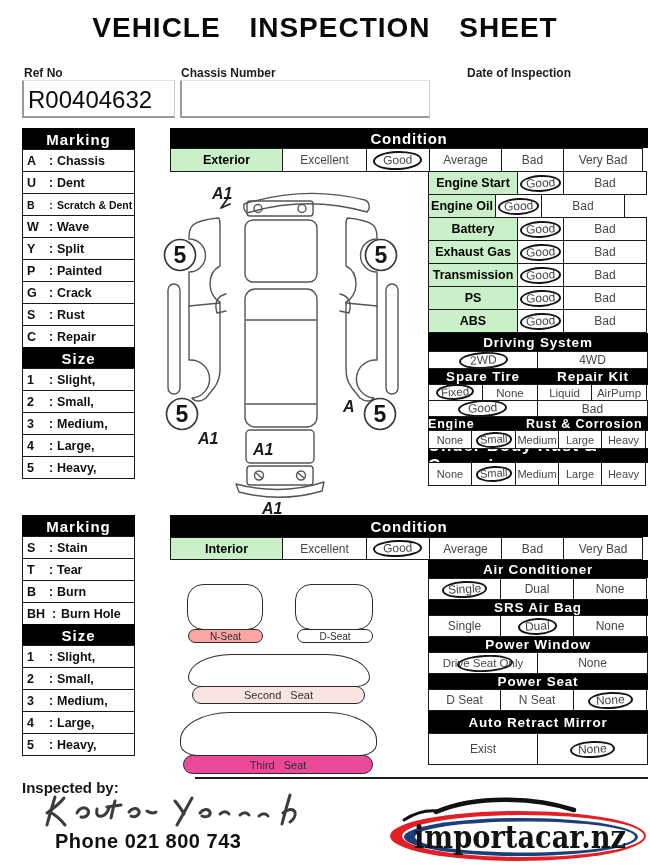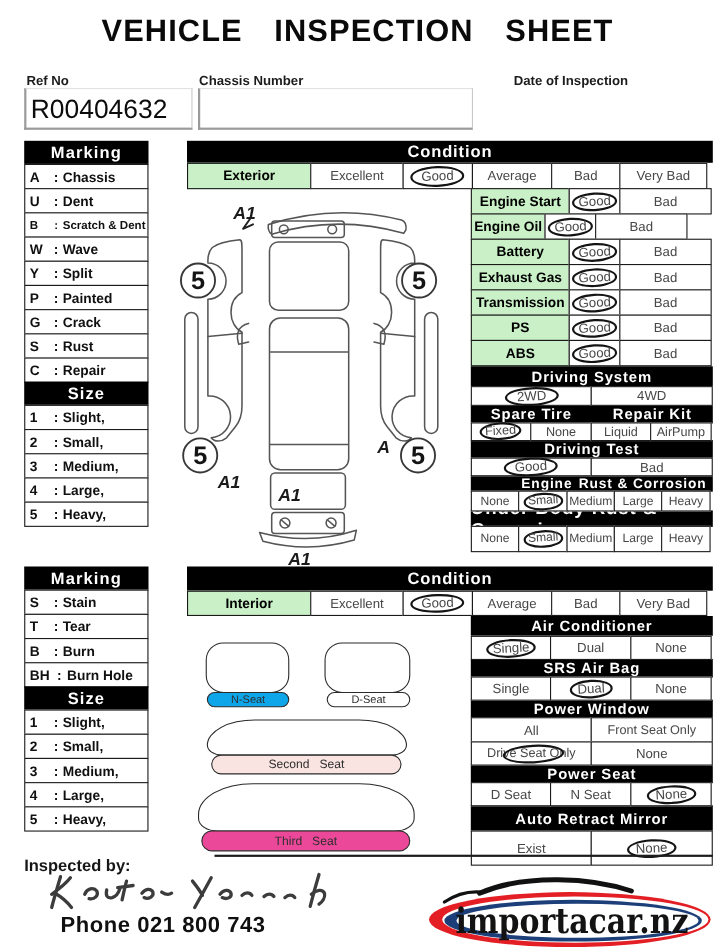--- a/index.html
+++ b/index.html
@@ -256,29 +256,28 @@
       <span style="width:50%;text-align:center">Repair Kit</span>
     </div>
     <div class="cells" style="height:17px;margin-top:-1px">
       <div class="cell" style="width:55px;font-size:11.5px">
           <span class="circ-sm" style="padding:0 3px">Fixed</span>
         </div>
       <div class="cell" style="width:56px;font-size:11.5px">None</div>
       <div class="cell" style="width:55px;font-size:11.5px">Liquid</div>
       <div class="cell" style="width:56px;font-size:11.5px">AirPump</div>
     </div>
-    <div class="hdr" style="height:17px;margin-top:-1px">Driving Test</div>
     <div class="cells" style="height:17px;margin-top:-1px">
       <div class="cell" style="width:110px">
           <span class="circ-sm" style="padding:0 8px">Good</span>
         </div>
       <div class="cell" style="width:111px">Bad</div>
     </div>
     <div class="hdr" style="height:15px;margin-top:-1px;font-size:12.5px">
-      <span style="width:42%;text-align:right">Engine</span>
+      <span style="width:42%;text-align:left">Engine</span>
       <span style="width:58%;text-align:center">Rust &amp; Corrosion</span>
     </div>
     <div class="cells" style="height:19px;margin-top:-1px">
       <div class="cell" style="width:44px;font-size:11px">None</div>
       <div class="cell" style="width:45px;font-size:11px">
           <span class="circ-sm" style="padding:0 2px">Small</span>
         </div>
       <div class="cell" style="width:44px;font-size:11px">Medium</div>
       <div class="cell" style="width:44px;font-size:11px">Large</div>
       <div class="cell" style="width:45px;font-size:11px">Heavy</div>
@@ -354,21 +353,21 @@
           <span class="circ" style="padding:0 8px">Good</span>
         </div>
       <div class="cell" style="width:73px">Average</div>
       <div class="cell" style="width:63px">Bad</div>
       <div class="cell" style="width:80px">Very Bad</div>
     </div>
   </div>
 
   <div class="seat-back" style="left:187px;top:584px;width:76px;height:46px;border-radius:16px"></div>
   <div class="seat-back" style="left:295px;top:584px;width:78px;height:46px;border-radius:16px"></div>
-  <div class="seat-band" style="left:188px;top:629px;width:75px;height:14px;border-radius:7px;font-size:10px;background:#0ea5e9">N-Seat</div>
+  <div class="seat-band" style="left:188px;top:629px;width:75px;height:14px;border-radius:7px;font-size:10px;background:#fca5a5">N-Seat</div>
   <div class="seat-band" style="left:297px;top:629px;width:76px;height:14px;border-radius:7px;font-size:10px;background:#fff">D-Seat</div>
   <div class="seat-back" style="left:188px;top:654px;width:182px;height:33px;border-radius:45px 45px 14px 14px / 24px 24px 10px 10px"></div>
   <div class="seat-band" style="left:192px;top:686px;width:173px;height:18px;border-radius:9px;background:#f9e4e2">Second Seat</div>
   <div class="seat-back" style="left:180px;top:712px;width:197px;height:44px;border-radius:50px 50px 18px 18px / 28px 28px 12px 12px"></div>
   <div class="seat-band" style="left:183px;top:755px;width:190px;height:19px;border-radius:9.5px;background:#ec4899">Third Seat</div>
 
   <div class="abs" style="left:428px;top:560px;width:220px">
     <div class="hdr" style="height:18px">Air Conditioner</div>
     <div class="cells" style="height:22px">
       <div class="cell" style="width:73px">
@@ -379,24 +378,20 @@
     </div>
     <div class="hdr" style="height:17px;margin-top:-1px">SRS Air Bag</div>
     <div class="cells" style="height:22px;margin-top:-1px">
       <div class="cell" style="width:73px">Single</div>
       <div class="cell" style="width:74px">
           <span class="circ-sm" style="padding:0 5px">Dual</span>
         </div>
       <div class="cell" style="width:74px">None</div>
     </div>
     <div class="hdr" style="height:17px;margin-top:-1px">Power Window</div>
-    <div class="cells" style="height:23px;margin-top:-1px">
-      <div class="cell" style="width:110px">All</div>
-      <div class="cell" style="width:111px;font-size:11.5px">Front Seat Only</div>
-    </div>
     <div class="cells" style="height:22px;margin-top:-1px">
       <div class="cell" style="width:110px;font-size:11.5px">
           <span>Drive Seat Only</span>
           <span class="oval-ov" style="left:28px;top:2px;width:56px;height:17px"></span>
         </div>
       <div class="cell" style="width:111px">None</div>
     </div>
     <div class="hdr" style="height:17px;margin-top:-1px">Power Seat</div>
     <div class="cells" style="height:22px;margin-top:-1px">
       <div class="cell" style="width:73px">D Seat</div>

